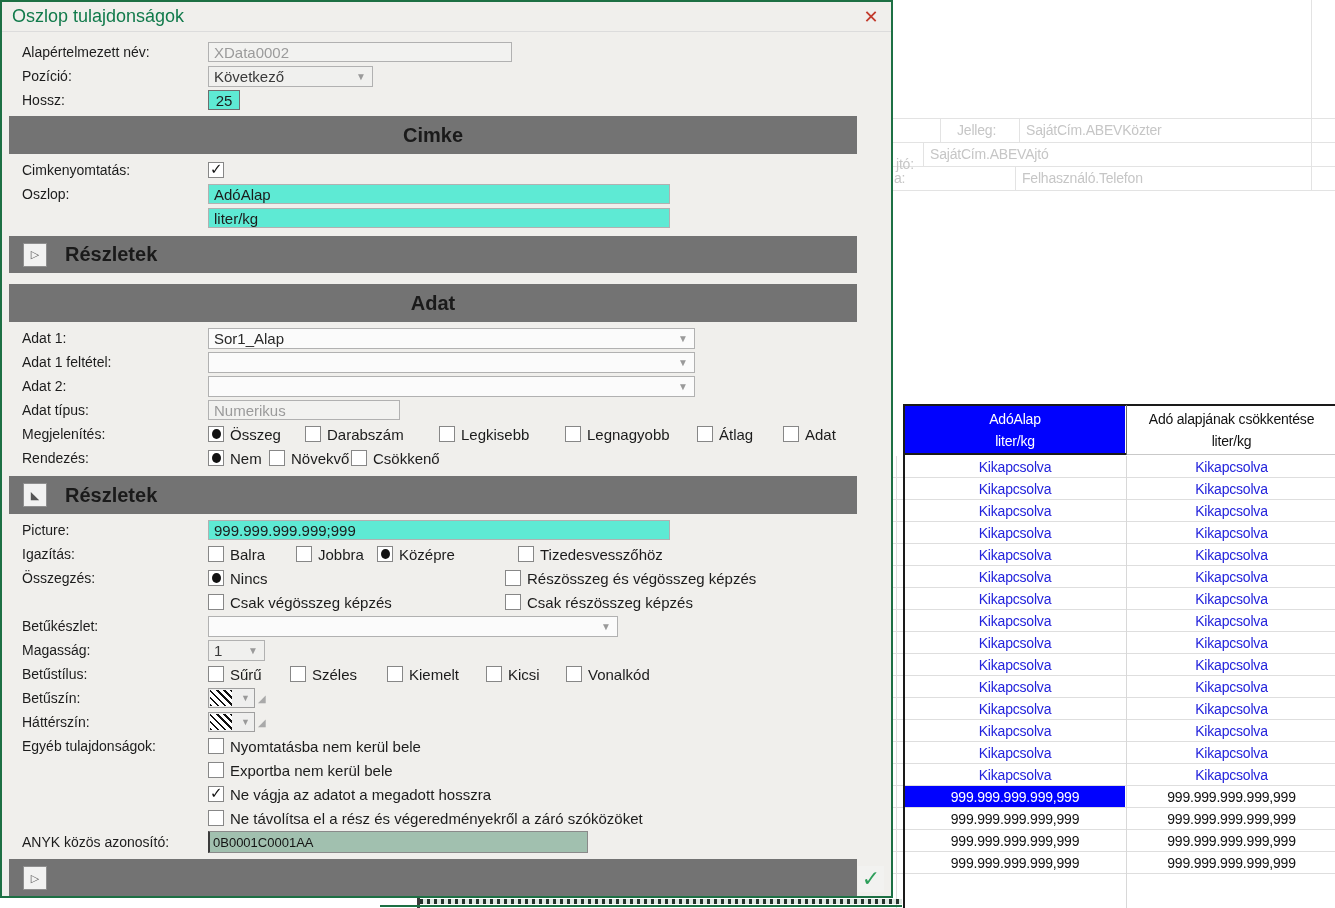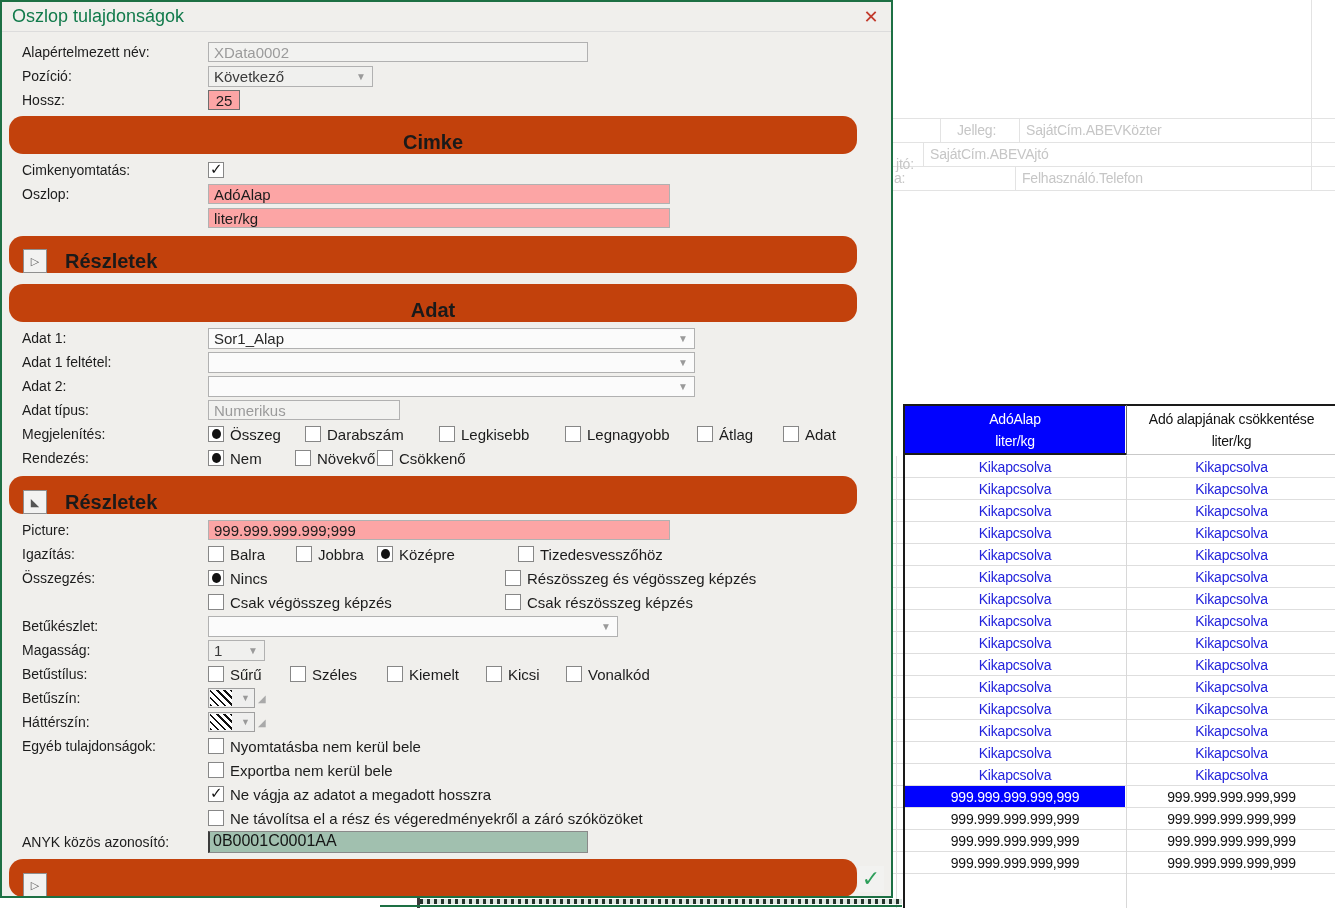--- a/index.html
+++ b/index.html
@@ -32,50 +32,50 @@
   
   .dialog{position:absolute;left:0;top:0;width:893px;height:898px;background:#f0efec;
       border:2px solid #1d7044;box-sizing:border-box;overflow:hidden;}
   .dtitle{height:29px;display:flex;align-items:center;padding-left:10px;
       color:#117a4b;font-size:18px;border-bottom:1px solid #dcdcdc;}
   .dclose{position:absolute;right:10px;top:5px;width:20px;height:20px;display:flex;align-items:center;
       justify-content:center;color:#c23a2b;font-size:18px;font-weight:bold;cursor:default;}
   .dbody{padding-top:8px;}
   .row{display:flex;align-items:center;height:24px;padding-left:20px;font-size:14px;color:#1c1c1c;}
   .row .lbl{width:186px;flex:none;}
-  .bar{height:38px;margin-left:7px;width:848px;background:#c2410c;display:flex;align-items:flex-end;
-      font-size:20px;font-weight:bold;color:#1a1a1a;border-radius:14px;}
+  .bar{height:38px;margin-left:7px;width:848px;background:#737373;display:flex;align-items:center;
+      font-size:20px;font-weight:bold;color:#1a1a1a;}
   .bar.center{justify-content:center;}
   .bar .toggle{width:22px;height:22px;margin-left:14px;background:#f2f2f1;border:1px solid #8f8f8f;
       display:flex;align-items:center;justify-content:center;font-size:11px;color:#555;font-weight:normal;}
   .bar .btxt{margin-left:18px;}
   .mt4{margin-top:4px;} .mt5{margin-top:5px;} .mt6{margin-top:6px;} .mt11{margin-top:11px;}
-  .txt{height:20px;border:1px solid #b1b1b1;background:#fca5a5;display:flex;align-items:center;
+  .txt{height:20px;border:1px solid #b1b1b1;background:#5eead4;display:flex;align-items:center;
       padding-left:5px;font-size:15px;color:#1c1c1c;box-sizing:border-box;}
   .txt.dis{background:#f2f2f0;color:#9b9b9b;}
   .combo{height:21px;border:1px solid #b1b1b1;background:#fbfbfb;position:relative;display:flex;
       align-items:center;padding-left:5px;font-size:15px;color:#2a2a2a;box-sizing:border-box;}
   .combo .arr{position:absolute;right:6px;top:4px;font-size:10px;color:#9a9a9a;}
   .combo.gray{background:#f0f0ee;color:#3a3a3a;}
   .cb{width:16px;height:16px;border:1px solid #878787;background:#fff;flex:none;position:relative;
       box-sizing:border-box;}
   .cb.on::after{content:"✓";position:absolute;left:1px;top:-3px;font-size:15px;color:#111;}
   .rb{width:16px;height:16px;border:1px solid #878787;background:#fff;flex:none;position:relative;
       box-sizing:border-box;}
   .rb.on::after{content:"";position:absolute;left:3px;top:2px;width:9px;height:10px;border-radius:50%;
       background:#111;}
   .opt{display:flex;align-items:center;gap:6px;font-size:15px;color:#1c1c1c;}
   .swatchbox{width:47px;height:20px;border:1px solid #9f9f9f;background:#efefee;display:flex;
       align-items:center;position:relative;box-sizing:border-box;}
   .swatch{width:22px;height:16px;margin-left:1px;
       background:repeating-linear-gradient(45deg,#111 0 2px,#fff 2px 5px);}
   .swatchbox .arr{position:absolute;right:4px;top:4px;font-size:9px;color:#9a9a9a;}
   .cornertri{font-size:10px;color:#a9a9a9;margin-left:3px;}
-  .anyk{height:22px;border:1px solid #8a8a8a;background:#a1c0af;display:flex;align-items:flex-start;
-      padding-left:3px;font-size:16px;color:#141414;box-sizing:border-box;border-left:2px solid #3b3b3b;}
+  .anyk{height:22px;border:1px solid #8a8a8a;background:#a1c0af;display:flex;align-items:center;
+      padding-left:3px;font-size:13px;color:#141414;box-sizing:border-box;border-left:2px solid #3b3b3b;}
   .confirm{position:absolute;right:7px;bottom:4px;width:26px;height:26px;background:#f2f2f0;
       display:flex;align-items:center;justify-content:center;color:#2d9e5a;font-size:22px;font-weight:bold;}
 </style>
 </head>
 <body>
 
 <div class="sheet">
 
   <div class="hline" style="left:893px;top:118px;width:442px;"></div>
   <div class="hline" style="left:893px;top:142px;width:442px;"></div>
@@ -196,21 +196,21 @@
 </div>
 
 <div class="dialog">
   <div class="dtitle">Oszlop tulajdonságok</div>
   <div class="dclose">✕</div>
 
   <div class="dbody">
 
     <div class="row">
       <span class="lbl">Alapértelmezett név:</span>
-      <div class="txt dis" style="width:380px;">
+      <div class="txt dis" style="width:304px;">
         <span>XData0002</span>
       </div>
     </div>
     <div class="row">
       <span class="lbl">Pozíció:</span>
       <div class="combo gray" style="width:165px;">
         <span>Következő</span>
         <span class="arr">▼</span>
       </div>
     </div>
@@ -298,21 +298,21 @@
         <span class="rb"></span>
         <span>Átlag</span>
         </span>
       <span class="opt">
         <span class="rb"></span>
         <span>Adat</span>
         </span>
     </div>
     <div class="row">
       <span class="lbl">Rendezés:</span>
-      <span class="opt" style="width:87px;">
+      <span class="opt" style="width:61px;">
         <span class="rb on"></span>
         <span>Nem</span>
         </span>
       <span class="opt" style="width:82px;">
         <span class="rb"></span>
         <span>Növekvő</span>
         </span>
       <span class="opt">
         <span class="rb"></span>
         <span>Csökkenő</span>

